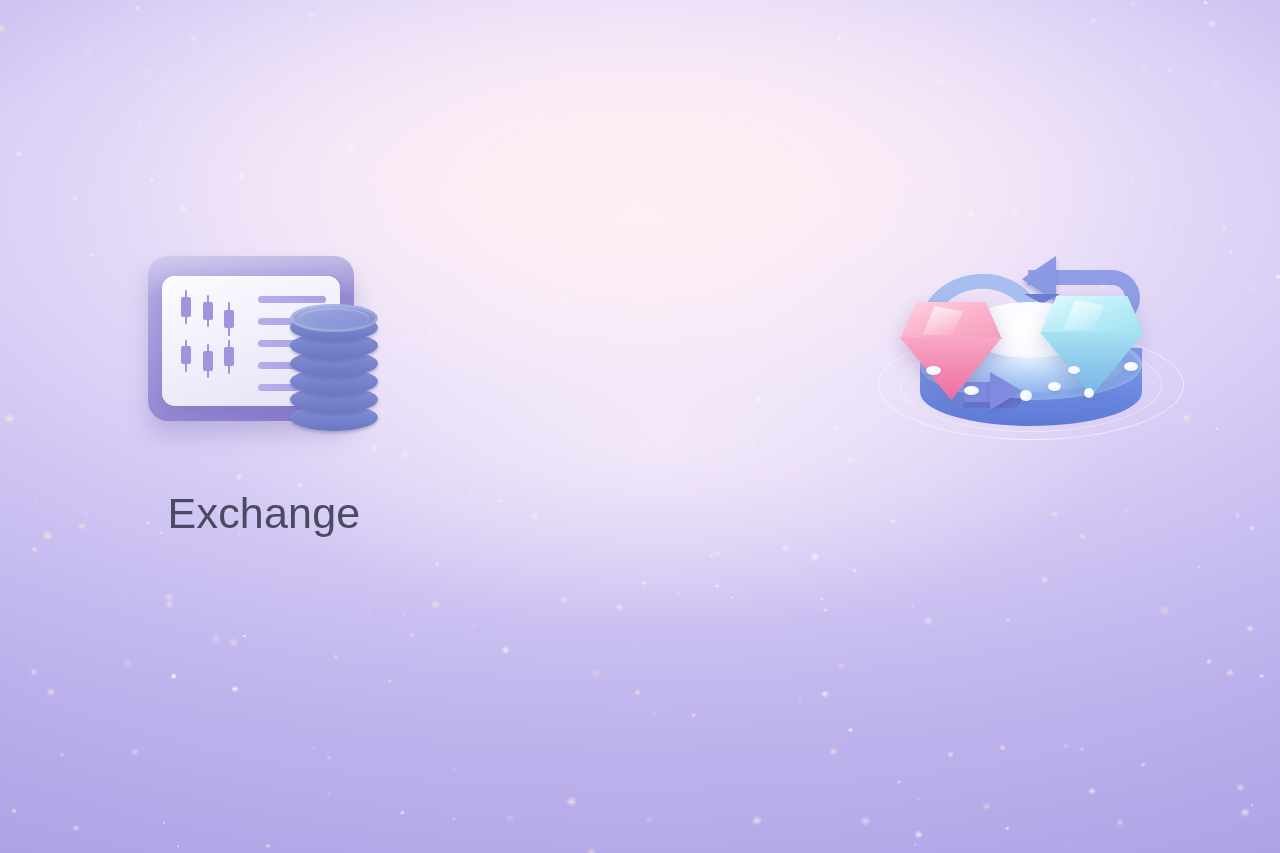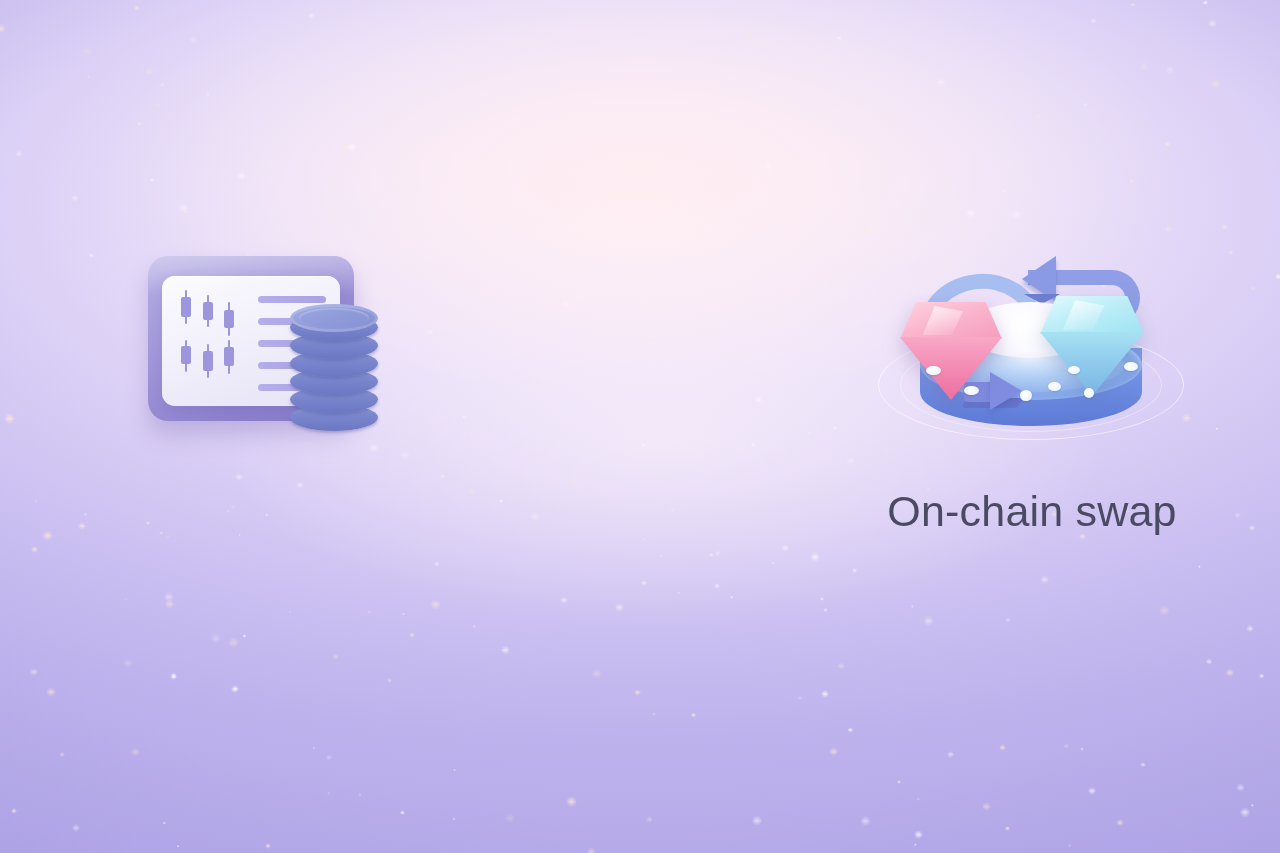--- a/index.html
+++ b/index.html
@@ -525,20 +525,21 @@
           <div class="coin" style="top:82px;"></div>
           <div class="coin" style="top:64px;"></div>
           <div class="coin" style="top:46px;"></div>
           <div class="coin" style="top:28px;"></div>
           <div class="coin" style="top:10px;"></div>
           <div class="coin-top" style="top:0px;">
               <i></i>
             </div>
         </div>
       </div>
+      <div class="label" style="margin-top:48px;">Exchange</div>
     </div>
 
 
     <div class="card" style="left:872px; top:238px; width:320px;">
       <div class="art" id="swap-art">
         <div class="s-halo"></div>
         <div class="s-halo2"></div>
 
         <div class="ribbon rb-left"></div>
         <div class="rb-left-edge"></div>
@@ -567,17 +568,16 @@
         </div>
 
         <div class="pebble" style="left:54px;top:128px;width:15px;height:9px;"></div>
         <div class="pebble" style="left:92px;top:148px;width:15px;height:9px;"></div>
         <div class="pebble" style="left:148px;top:152px;width:12px;height:11px;"></div>
         <div class="pebble" style="left:176px;top:144px;width:13px;height:9px;"></div>
         <div class="pebble" style="left:196px;top:128px;width:12px;height:8px;"></div>
         <div class="pebble" style="left:212px;top:150px;width:10px;height:10px;"></div>
         <div class="pebble" style="left:252px;top:124px;width:14px;height:9px;"></div>
       </div>
-      <div class="label" style="margin-top:42px;">On-chain swap</div>
     </div>
 
   </div>
 </div>
 
 </body></html>

